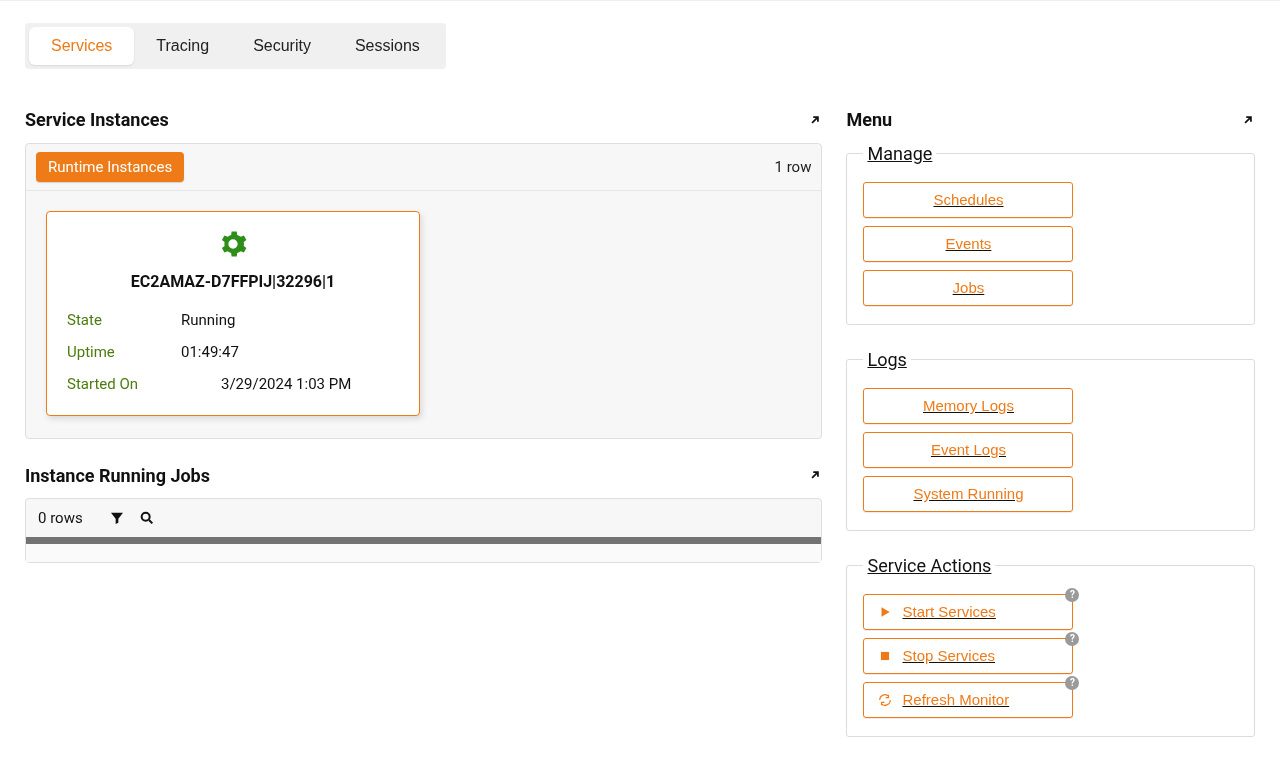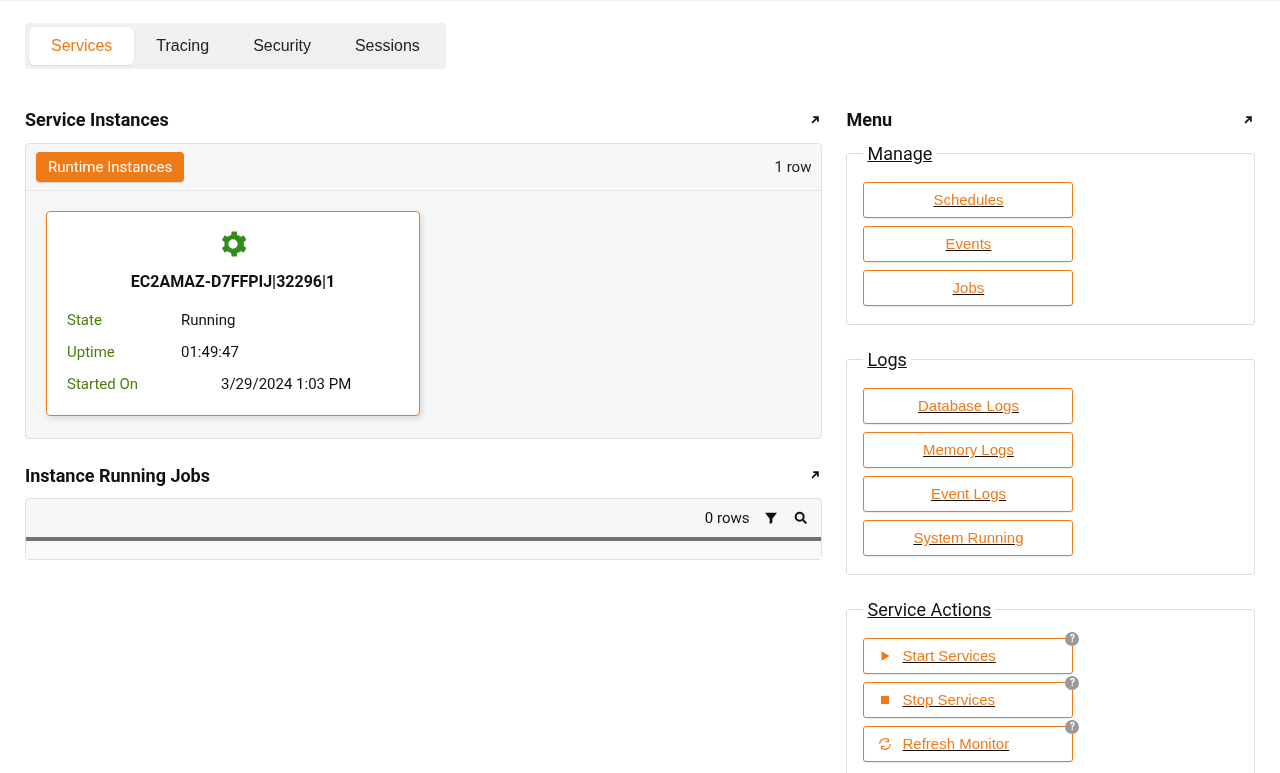--- a/index.html
+++ b/index.html
@@ -99,24 +99,23 @@
     .col-left .section2 { margin-top: 26px; }
 
     .jobs-panel {
       border: 1px solid #dfdfdf;
       border-radius: 4px;
       background: #f7f7f7;
     }
     .jobs-head {
       display: flex;
       align-items: center;
-      justify-content: flex-end;
-      gap: 14px;
+      gap: 26px;
       padding: 10px 12px;
-      border-bottom: 4px solid #737373;
+      border-bottom: 7px solid #737373;
     }
     .jobs-count { font-size: 15px; }
     .jobs-icons { display: inline-flex; align-items: center; gap: 14px; }
     .smicon { width: 16px; height: 16px; color: #111; cursor: pointer; }
     .jobs-body { height: 18px; background: #fafafa; }
 
     
     fieldset.group {
       border: 1px solid #dcdcdc;
       border-radius: 3px;
@@ -257,21 +256,20 @@
 
       <fieldset class="group">
         <legend>Manage</legend>
         <button class="btn">Schedules</button>
         <button class="btn">Events</button>
         <button class="btn">Jobs</button>
       </fieldset>
 
       <fieldset class="group">
         <legend>Logs</legend>
-        <button class="btn">Database Logs</button>
         <button class="btn">Memory Logs</button>
         <button class="btn">Event Logs</button>
         <button class="btn">System Running</button>
       </fieldset>
 
       <fieldset class="group">
         <legend>Service Actions</legend>
         <div class="btn-wrap">
           <button class="btn with-icon">
             <svg class="ic" viewBox="0 0 24 24" fill="currentColor">

